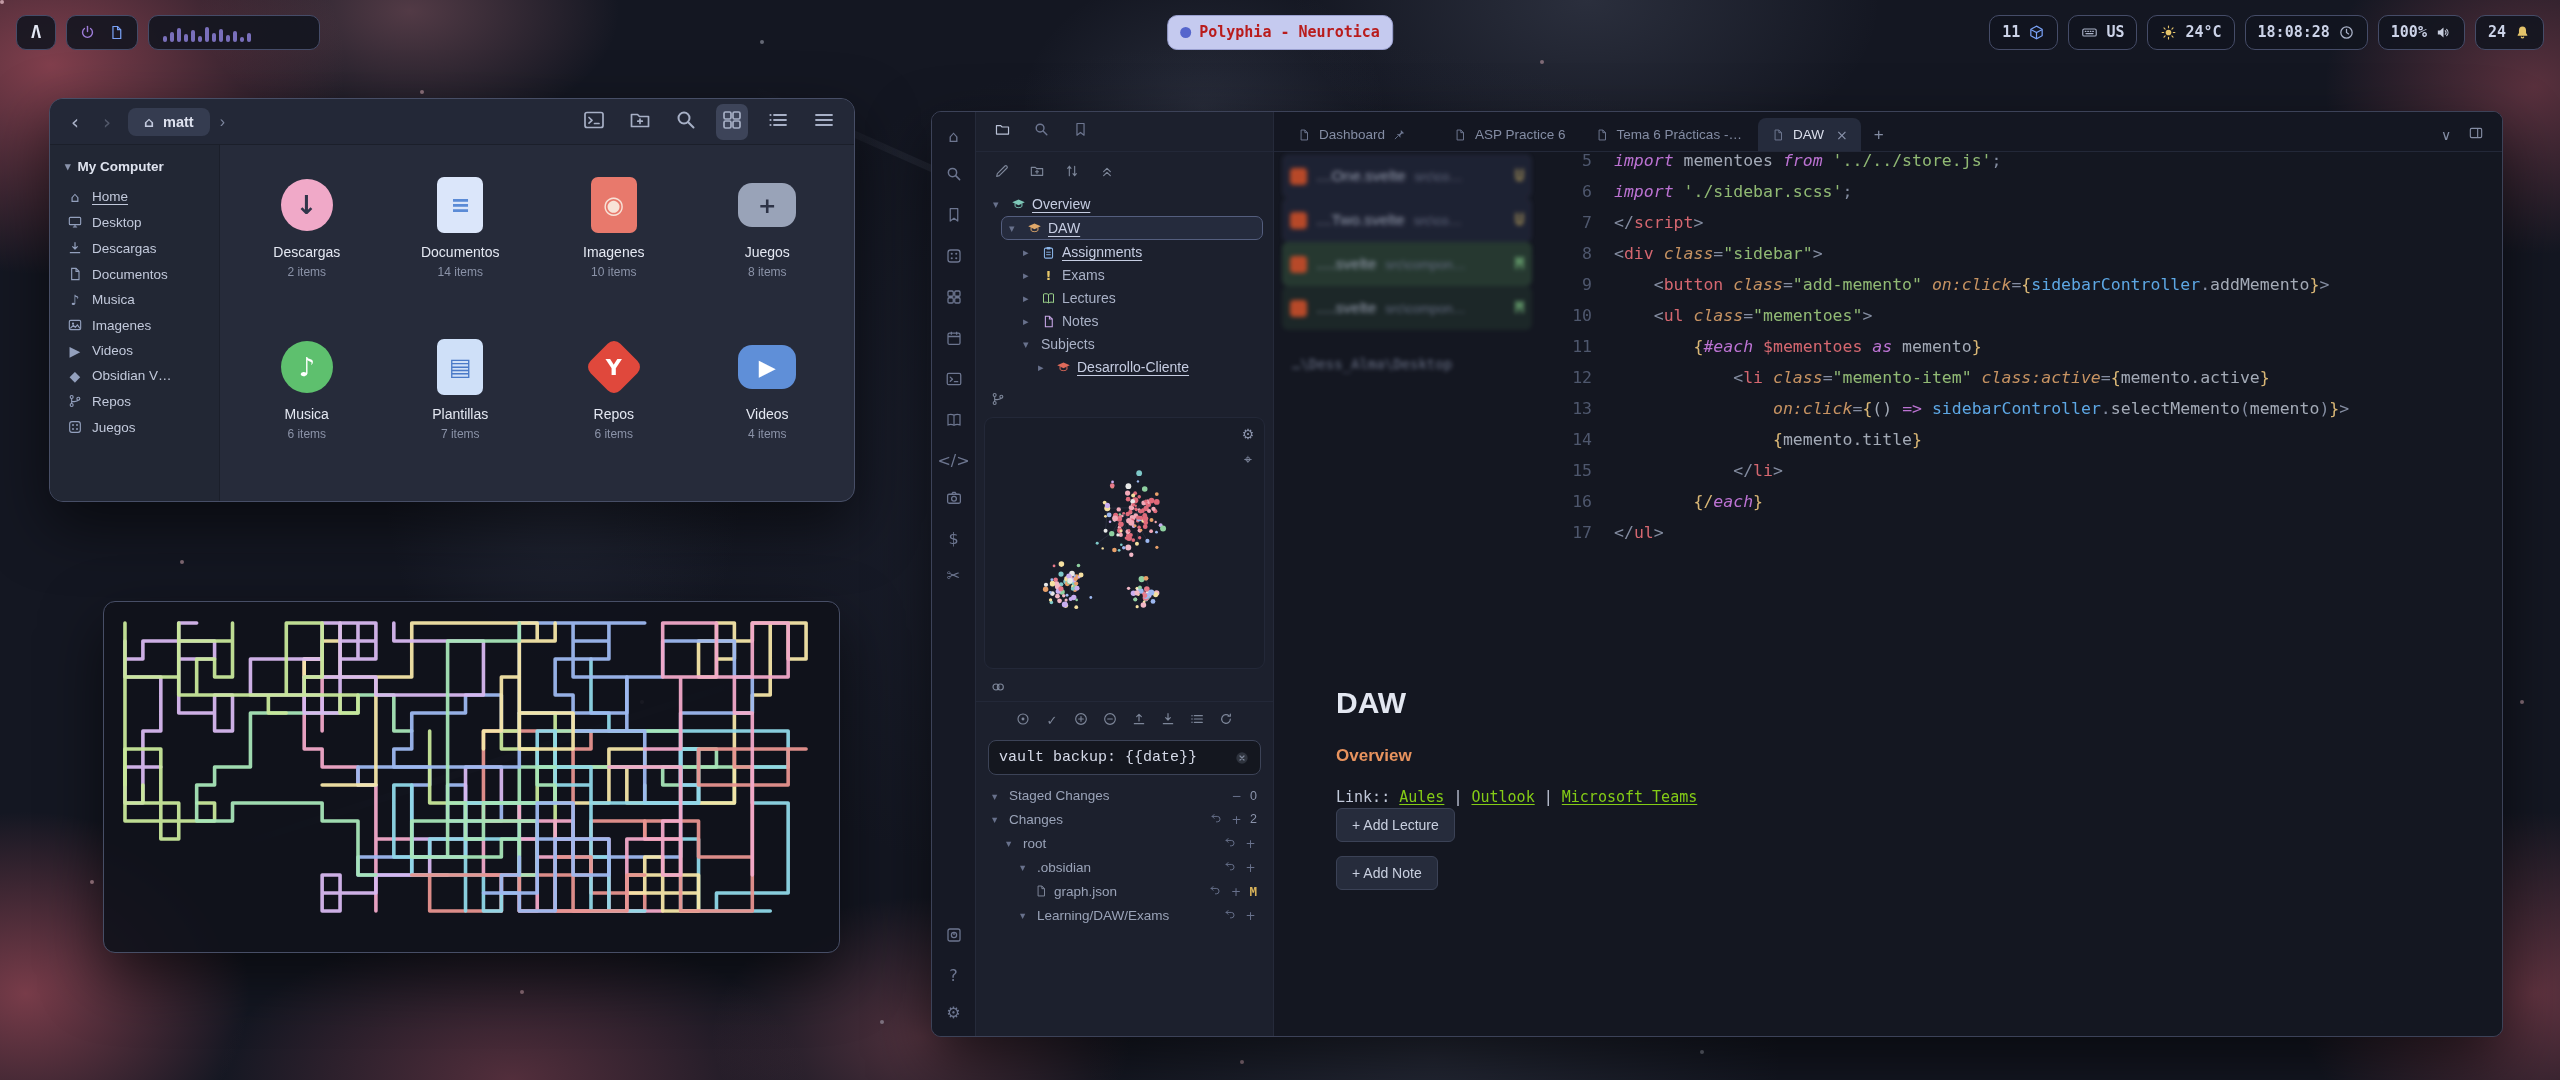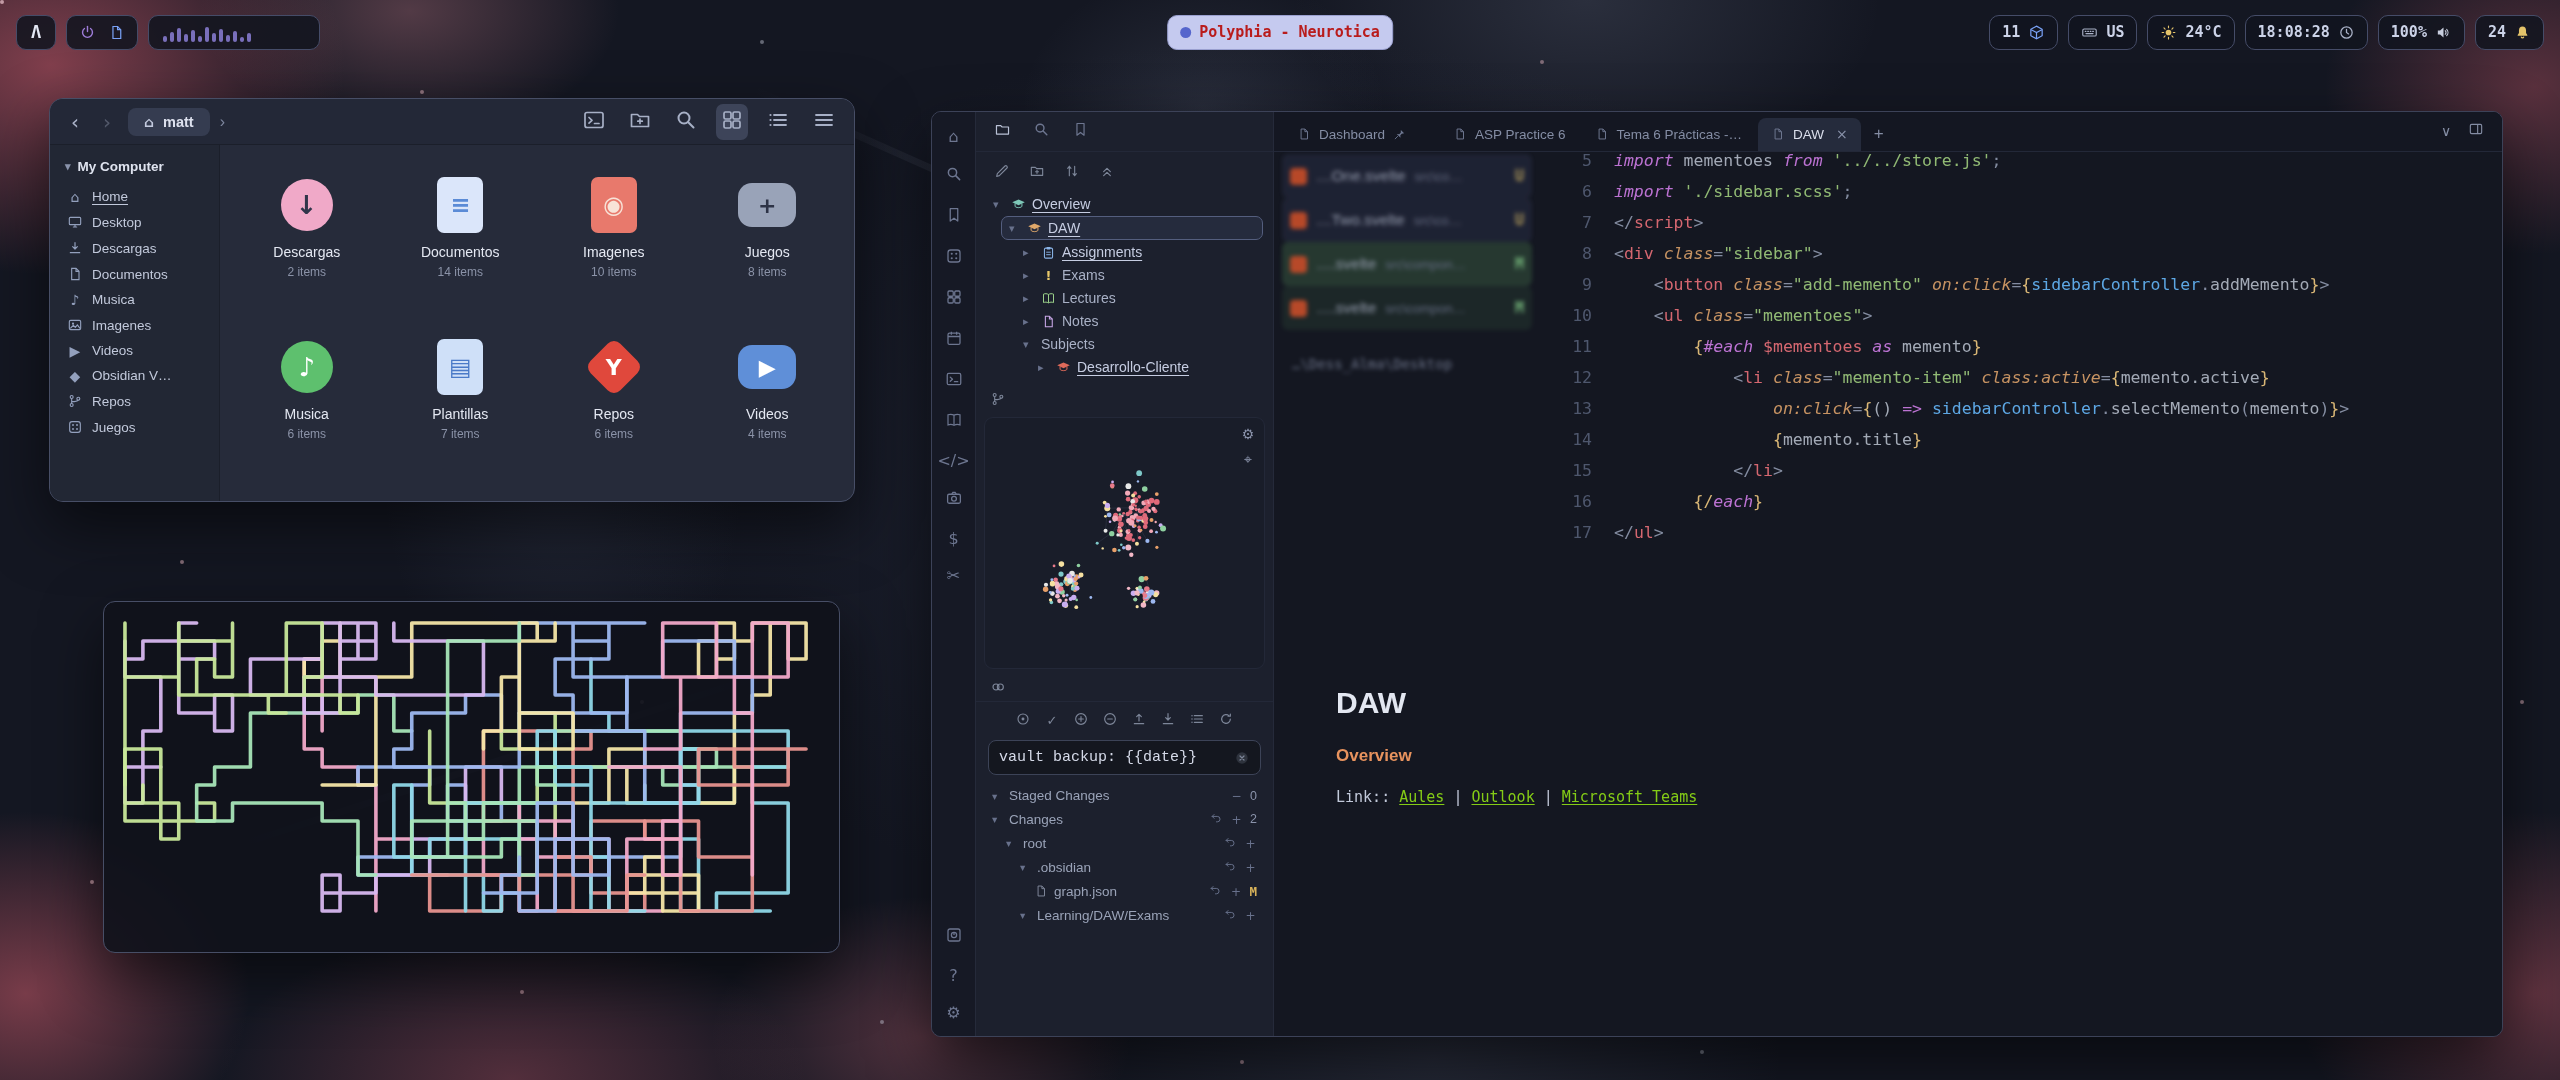--- a/index.html
+++ b/index.html
@@ -129,21 +129,21 @@
   .git-tree { font-size:13.5px; overflow:hidden; }
   .git-row { display:flex; align-items:center; gap:6px; padding:4px 4px; color:#9aa3b8; }
   .git-row .tw { color:#68718c; font-size:10.5px; width:11px; font-family:"DejaVu Sans", sans-serif; }
   .git-row .gicon { width:14px; height:14px; color:#7d8699; }
   .git-row .acts { margin-left:auto; display:flex; align-items:center; gap:7px; color:#68718c; }
   .git-row .acts .icon { width:13px; height:13px; font-size:12px; }
   .git-row .cnt { color:#8a93ab; font-size:12.5px; }
   .git-row .st { color:#d9b35a; font-family:"DejaVu Sans Mono", monospace; font-size:12.5px; font-weight:bold; }
 
   .obs-main { flex:1; display:flex; flex-direction:column; min-width:0; background:rgba(20,23,33,.9); }
-  .tabbar { height:40px; background:#141722; display:flex; align-items:center; padding:5px 10px 0; gap:3px; border-bottom:1px solid #232838; flex:none; }
+  .tabbar { height:40px; background:#141722; display:flex; align-items:flex-end; padding:5px 10px 0; gap:3px; border-bottom:1px solid #232838; flex:none; }
   .tab { height:33px; display:flex; align-items:center; gap:8px; padding:0 13px; color:#848da4; font-size:13.5px;
     border-radius:8px 8px 0 0; white-space:nowrap; }
   .tab .icon { width:14px; height:14px; color:#6d7690; }
   .tab.active { background:#252b3c; color:#dbdfec; }
   .tab .tab-close { color:#8a93ab; font-size:14px; margin-left:4px; font-family:"DejaVu Sans", sans-serif; }
   .tab.pinned { margin-right:18px; }
   .tab-new { width:30px; height:33px; display:flex; align-items:center; justify-content:center; color:#848da4; font-size:17px; }
   .tab-right { margin-left:auto; display:flex; align-items:center; gap:14px; padding:0 8px 6px; color:#848da4; }
   .tab-right .icon { width:16px; height:16px; font-size:14px; }
   .editor { position:relative; flex:1; min-height:0; overflow:hidden; }
@@ -1218,16 +1218,20 @@
           <div class="codeline"><span class="lnum">13</span><span class="ltext"><span class="tk-d">                </span><span class="tk-a">on:click</span><span class="tk-p">=</span><span class="tk-b">{</span><span class="tk-d">() </span><span class="tk-k">=&gt;</span><span class="tk-d"> </span><span class="tk-f">sidebarController</span><span class="tk-p">.</span><span class="tk-d">selectMemento</span><span class="tk-p">(</span><span class="tk-d">memento</span><span class="tk-p">)</span><span class="tk-b">}</span><span class="tk-p">&gt;</span></span></div>
           <div class="codeline"><span class="lnum">14</span><span class="ltext"><span class="tk-d">                </span><span class="tk-b">{</span><span class="tk-d">memento.title</span><span class="tk-b">}</span></span></div>
           <div class="codeline"><span class="lnum">15</span><span class="ltext"><span class="tk-d">            </span><span class="tk-p">&lt;/</span><span class="tk-t">li</span><span class="tk-p">&gt;</span></span></div>
           <div class="codeline"><span class="lnum">16</span><span class="ltext"><span class="tk-d">        </span><span class="tk-b">{/</span><span class="tk-k">each</span><span class="tk-b">}</span></span></div>
           <div class="codeline"><span class="lnum">17</span><span class="ltext"><span class="tk-p">&lt;/</span><span class="tk-t">ul</span><span class="tk-p">&gt;</span></span></div>
         </div>
       <div class="note">
         <div class="note-h1">DAW</div>
         <div class="note-h3">Overview</div>
         <div class="note-field" id="note-links"><span class="fk">Link:: </span><span class="note-link">Aules</span><span> | </span><span class="note-link">Outlook</span><span> | </span><span class="note-link">Microsoft Teams</span></div>
+        <div id="note-buttons">
+            <button class="note-btn">+ Add Lecture</button>
+            <button class="note-btn">+ Add Note</button>
+          </div>
       </div>
     </div>
   </div>
 </section>
 
 </body></html>

